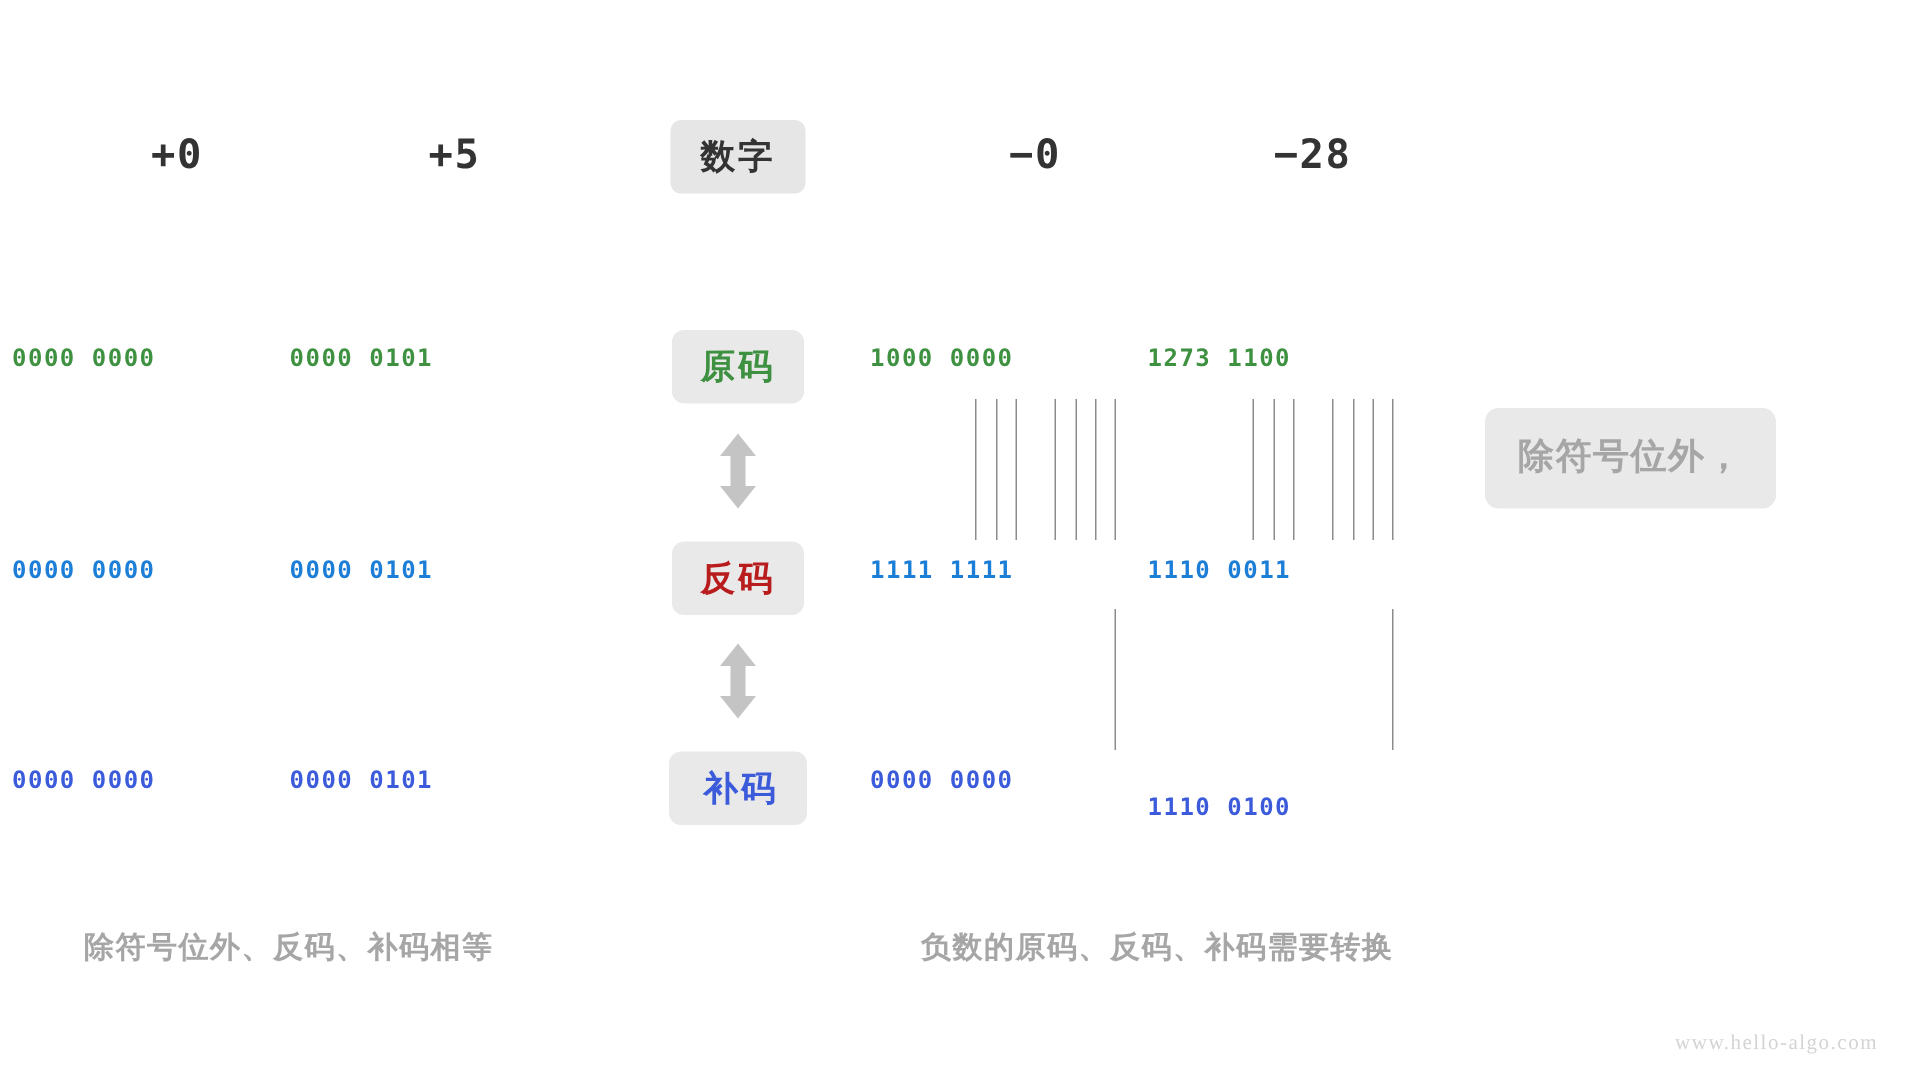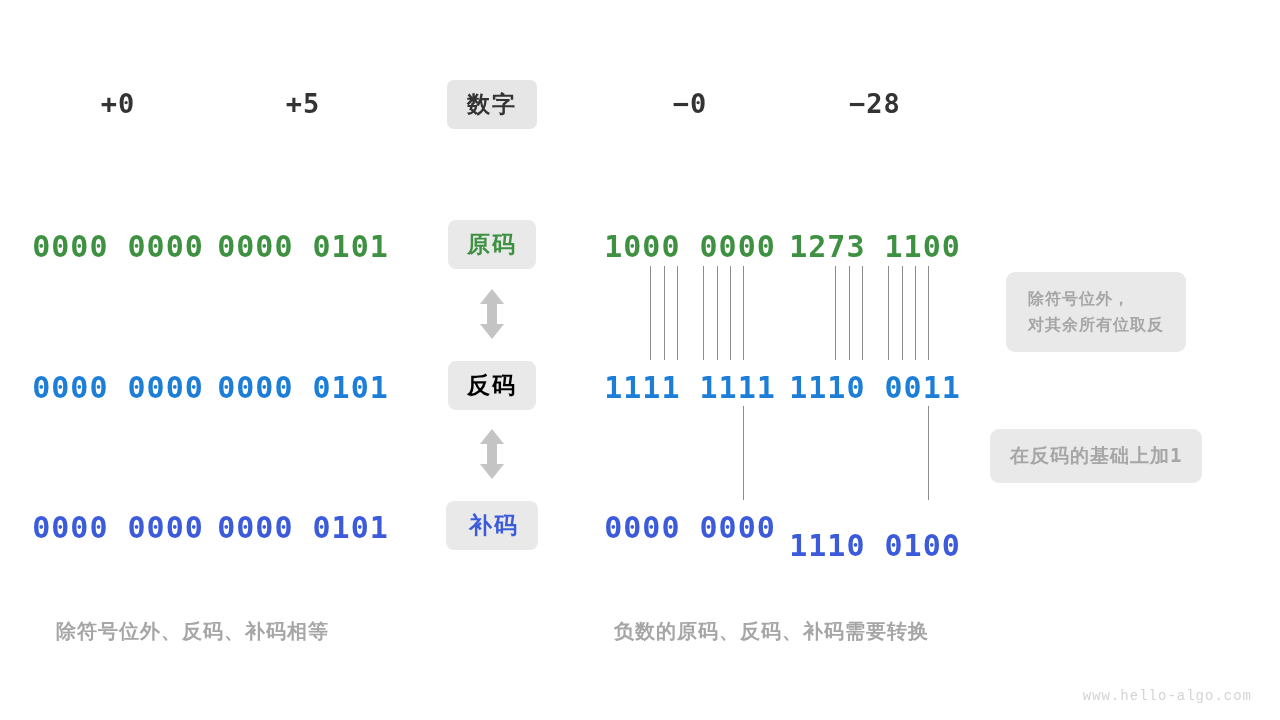--- a/index.html
+++ b/index.html
@@ -33,28 +33,28 @@
   
   .lbl-wrap{position:absolute;width:220px;text-align:center;}
   .lbl{
     display:inline-block;
     background:#e9e9e9;border-radius:8px;
     padding:9px 19px;
     font-size:23px;font-weight:bold;
     letter-spacing:2px;
   }
   .lbl.c-green{color:#3f9142;}
-  .lbl.c-blue{color:#000000;}
+  .lbl.c-blue{color:#b91c1c;}
   .lbl.c-indigo{color:#3b5bdb;padding-left:23px;}
 
   
   .bits{
-    position:absolute;width:220px;text-align:center;
+    position:absolute;width:220px;
     font-family:"DejaVu Sans Mono","Liberation Mono",monospace;
-    font-size:30px;font-weight:bold;
+    font-size:16px;font-weight:bold;
     letter-spacing:1px;
     white-space:pre;
   }
   .bits.c-green{color:#3f9142;}
   .bits.c-blue{color:#1c7ed6;}
   .bits.c-indigo{color:#3b5bdb;}
 
   
   .arrow{position:absolute;width:220px;text-align:center;}
   .arrow svg{display:block;margin:0 auto;}
@@ -63,35 +63,35 @@
   .conn{position:absolute;width:1px;background:#8c8c8c;}
 
   
   .note{
     position:absolute;
     background:#e9e9e9;border-radius:9px;
     color:#a6a6a6;font-weight:bold;
     letter-spacing:1px;
   }
   .note .ln{display:block;}
-  .note.n1{left:990px;top:272px;padding:14px 22px;font-size:16px;line-height:1.62;margin-left:16px;}
+  .note.n1{left:990px;top:272px;padding:14px 22px;font-size:24px;line-height:1.62;}
   .note.n2{left:990px;top:429px;padding:13px 20px;font-size:19px;line-height:1.4;}
   .note.n2 .mono{font-family:"DejaVu Sans Mono","Liberation Mono",monospace;}
 
   
   .caption{
     position:absolute;
     color:#a6a6a6;font-size:20px;font-weight:bold;
     letter-spacing:1px;white-space:nowrap;
   }
 
   
   .watermark{
     position:absolute;right:28px;bottom:16px;
-    font-family:Liberation Mono, monospace;
+    font-family:Liberation Serif, serif;
     font-size:14px;color:#d4d4d4;letter-spacing:1px;
   }
 </style>
 </head>
 <body>
 
 <div id="stage">
 
   <div id="header-row">
       <div class="col hdr" style="left: 8px;">+0</div>
@@ -149,24 +149,20 @@
       <div class="conn" style="left: 888px; top: 266px; height: 94px;"></div>
       <div class="conn" style="left: 902px; top: 266px; height: 94px;"></div>
       <div class="conn" style="left: 915px; top: 266px; height: 94px;"></div>
       <div class="conn" style="left: 928px; top: 266px; height: 94px;"></div>
       <div class="conn" style="left: 743px; top: 406px; height: 94px;"></div>
       <div class="conn" style="left: 928px; top: 406px; height: 94px;"></div>
     </div>
 
   <div class="note n1">
     <span class="ln">除符号位外，</span>
-    <span class="ln">对其余所有位取反</span>
-  </div>
-  <div class="note n2">
-    <span>在反码的基础上加</span><span class="mono">1</span>
   </div>
 
   <div id="caption-layer">
       <div class="caption" style="left: 56px; top: 618px;">除符号位外、反码、补码相等</div>
       <div class="caption" style="left: 614px; top: 618px;">负数的原码、反码、补码需要转换</div>
     </div>
 
   <div class="watermark">www.hello-algo.com</div>
 
 </div>

